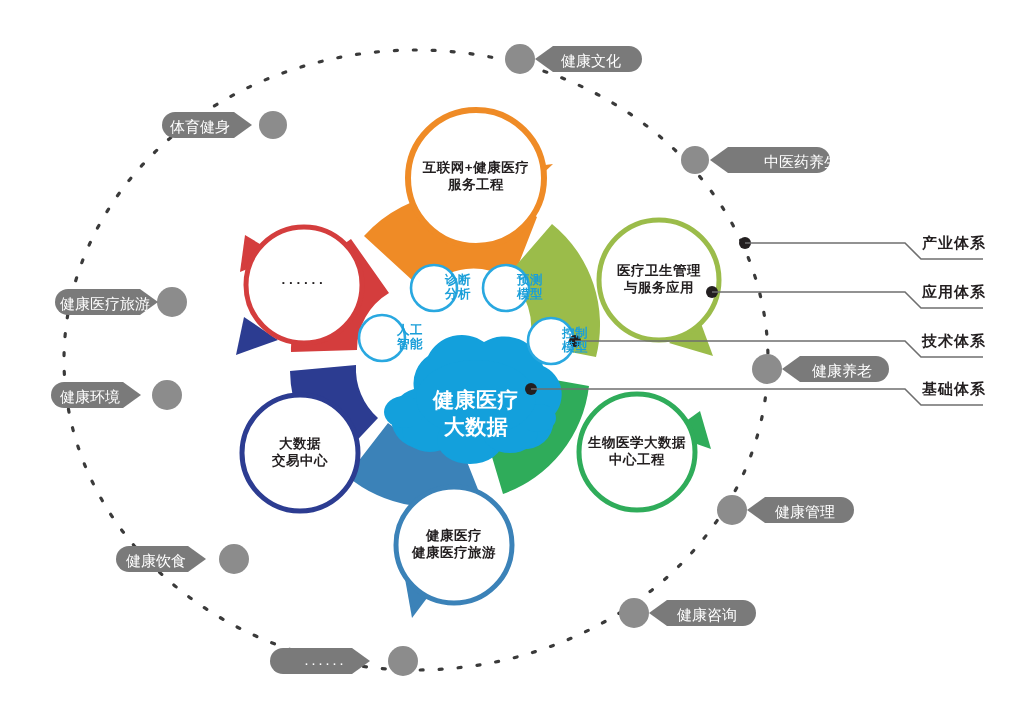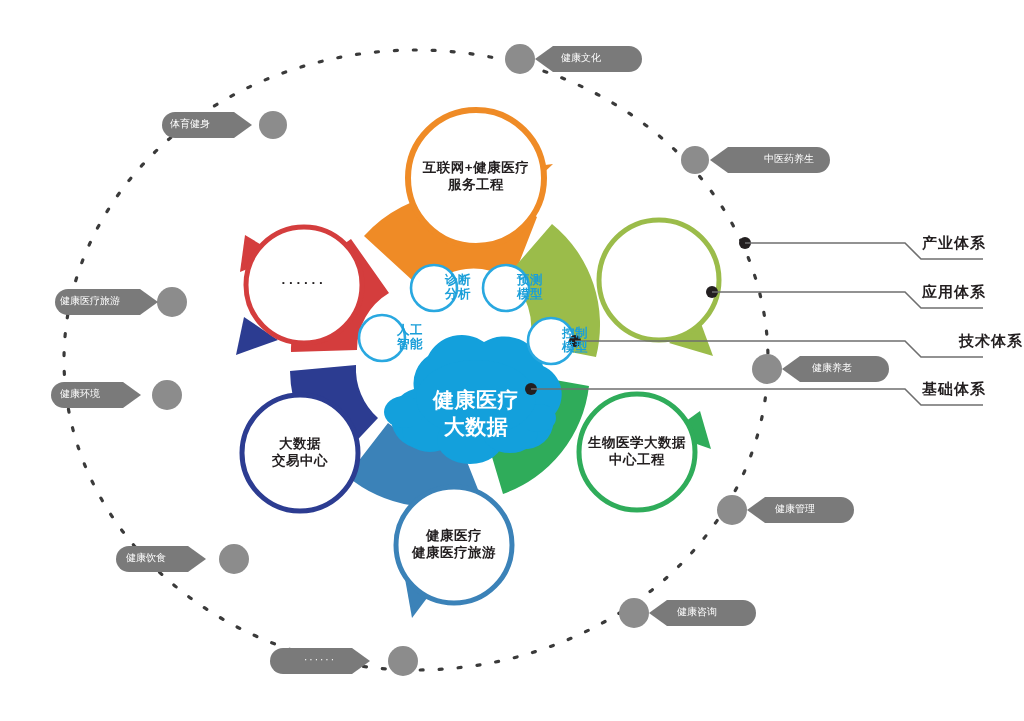--- a/index.html
+++ b/index.html
@@ -5,21 +5,21 @@
   html,body{margin:0;padding:0;background:#fff;}
   body{width:1024px;height:721px;overflow:hidden;
        font-family:"Liberation Sans","DejaVu Sans",sans-serif;}
   #stage{position:relative;width:1024px;height:721px;background:#ffffff;}
   svg.layer{position:absolute;left:0;top:0;width:1024px;height:721px;}
   .txt{position:absolute;text-align:center;line-height:1.25;color:#231f20;
        font-weight:bold;letter-spacing:.5px;}
   .petal-label{font-size:13.5px;}
   .cloud-label{font-size:21px;color:#ffffff;font-weight:bold;line-height:1.3;}
   .bubble-label{font-size:12.5px;color:#1a9fd9;font-weight:bold;line-height:1.12;padding-left:24px;}
-  .tag-label{position:absolute;color:#ffffff;font-size:10px;font-weight:normal;
+  .tag-label{position:absolute;color:#ffffff;font-size:15px;font-weight:normal;
              white-space:nowrap;line-height:1;}
   .sys-label{position:absolute;color:#231f20;font-size:15px;font-weight:bold;
              white-space:nowrap;letter-spacing:1px;}
 </style>
 </head>
 <body>
 
 <div id="stage">
 
   <svg class="layer" viewBox="0 0 1024 721">
@@ -130,20 +130,24 @@
       <path d="M129 546 h59 l18 13 l-18 13 h-59 a13 13 0 0 1 0 -26 Z"></path>
       <path d="M283 648 h69 l18 13 l-18 13 h-69 a13 13 0 0 1 0 -26 Z"></path>
     </g>
   </svg>
 
   <div class="txt petal-label" style="left:396px;top:160px;width:160px;">
     <div>互联网+健康医疗</div>
     <div>服务工程</div>
   </div>
 
+  <div class="txt petal-label" style="left:589px;top:263px;width:140px;">
+    <div>医疗卫生管理</div>
+    <div>与服务应用</div>
+  </div>
 
   <div class="txt petal-label" style="left:567px;top:435px;width:140px;">
     <div>生物医学大数据</div>
     <div>中心工程</div>
   </div>
 
   <div class="txt petal-label" style="left:384px;top:528px;width:140px;">
     <div>健康医疗</div>
     <div>健康医疗旅游</div>
   </div>
@@ -174,21 +178,21 @@
     <div>人工</div>
     <div>智能</div>
   </div>
   <div class="txt bubble-label" style="left:529px;top:326px;width:44px;">
     <div>控制</div>
     <div>模型</div>
   </div>
 
   <div class="sys-label" style="left:922px;top:234px;">产业体系</div>
   <div class="sys-label" style="left:922px;top:283px;">应用体系</div>
-  <div class="sys-label" style="left:922px;top:332px;margin-left:37px;">技术体系</div>
+  <div class="sys-label" style="left:922px;top:332px;">技术体系</div>
   <div class="sys-label" style="left:922px;top:380px;">基础体系</div>
 
   <div class="tag-label" style="left:561px;top:53px;">健康文化</div>
   <div class="tag-label" style="left:170px;top:119px;">体育健身</div>
   <div class="tag-label" style="left:764px;top:154px;">中医药养生</div>
   <div class="tag-label" style="left:60px;top:296px;">健康医疗旅游</div>
   <div class="tag-label" style="left:60px;top:389px;">健康环境</div>
   <div class="tag-label" style="left:812px;top:363px;">健康养老</div>
   <div class="tag-label" style="left:775px;top:504px;">健康管理</div>
   <div class="tag-label" style="left:126px;top:553px;">健康饮食</div>

